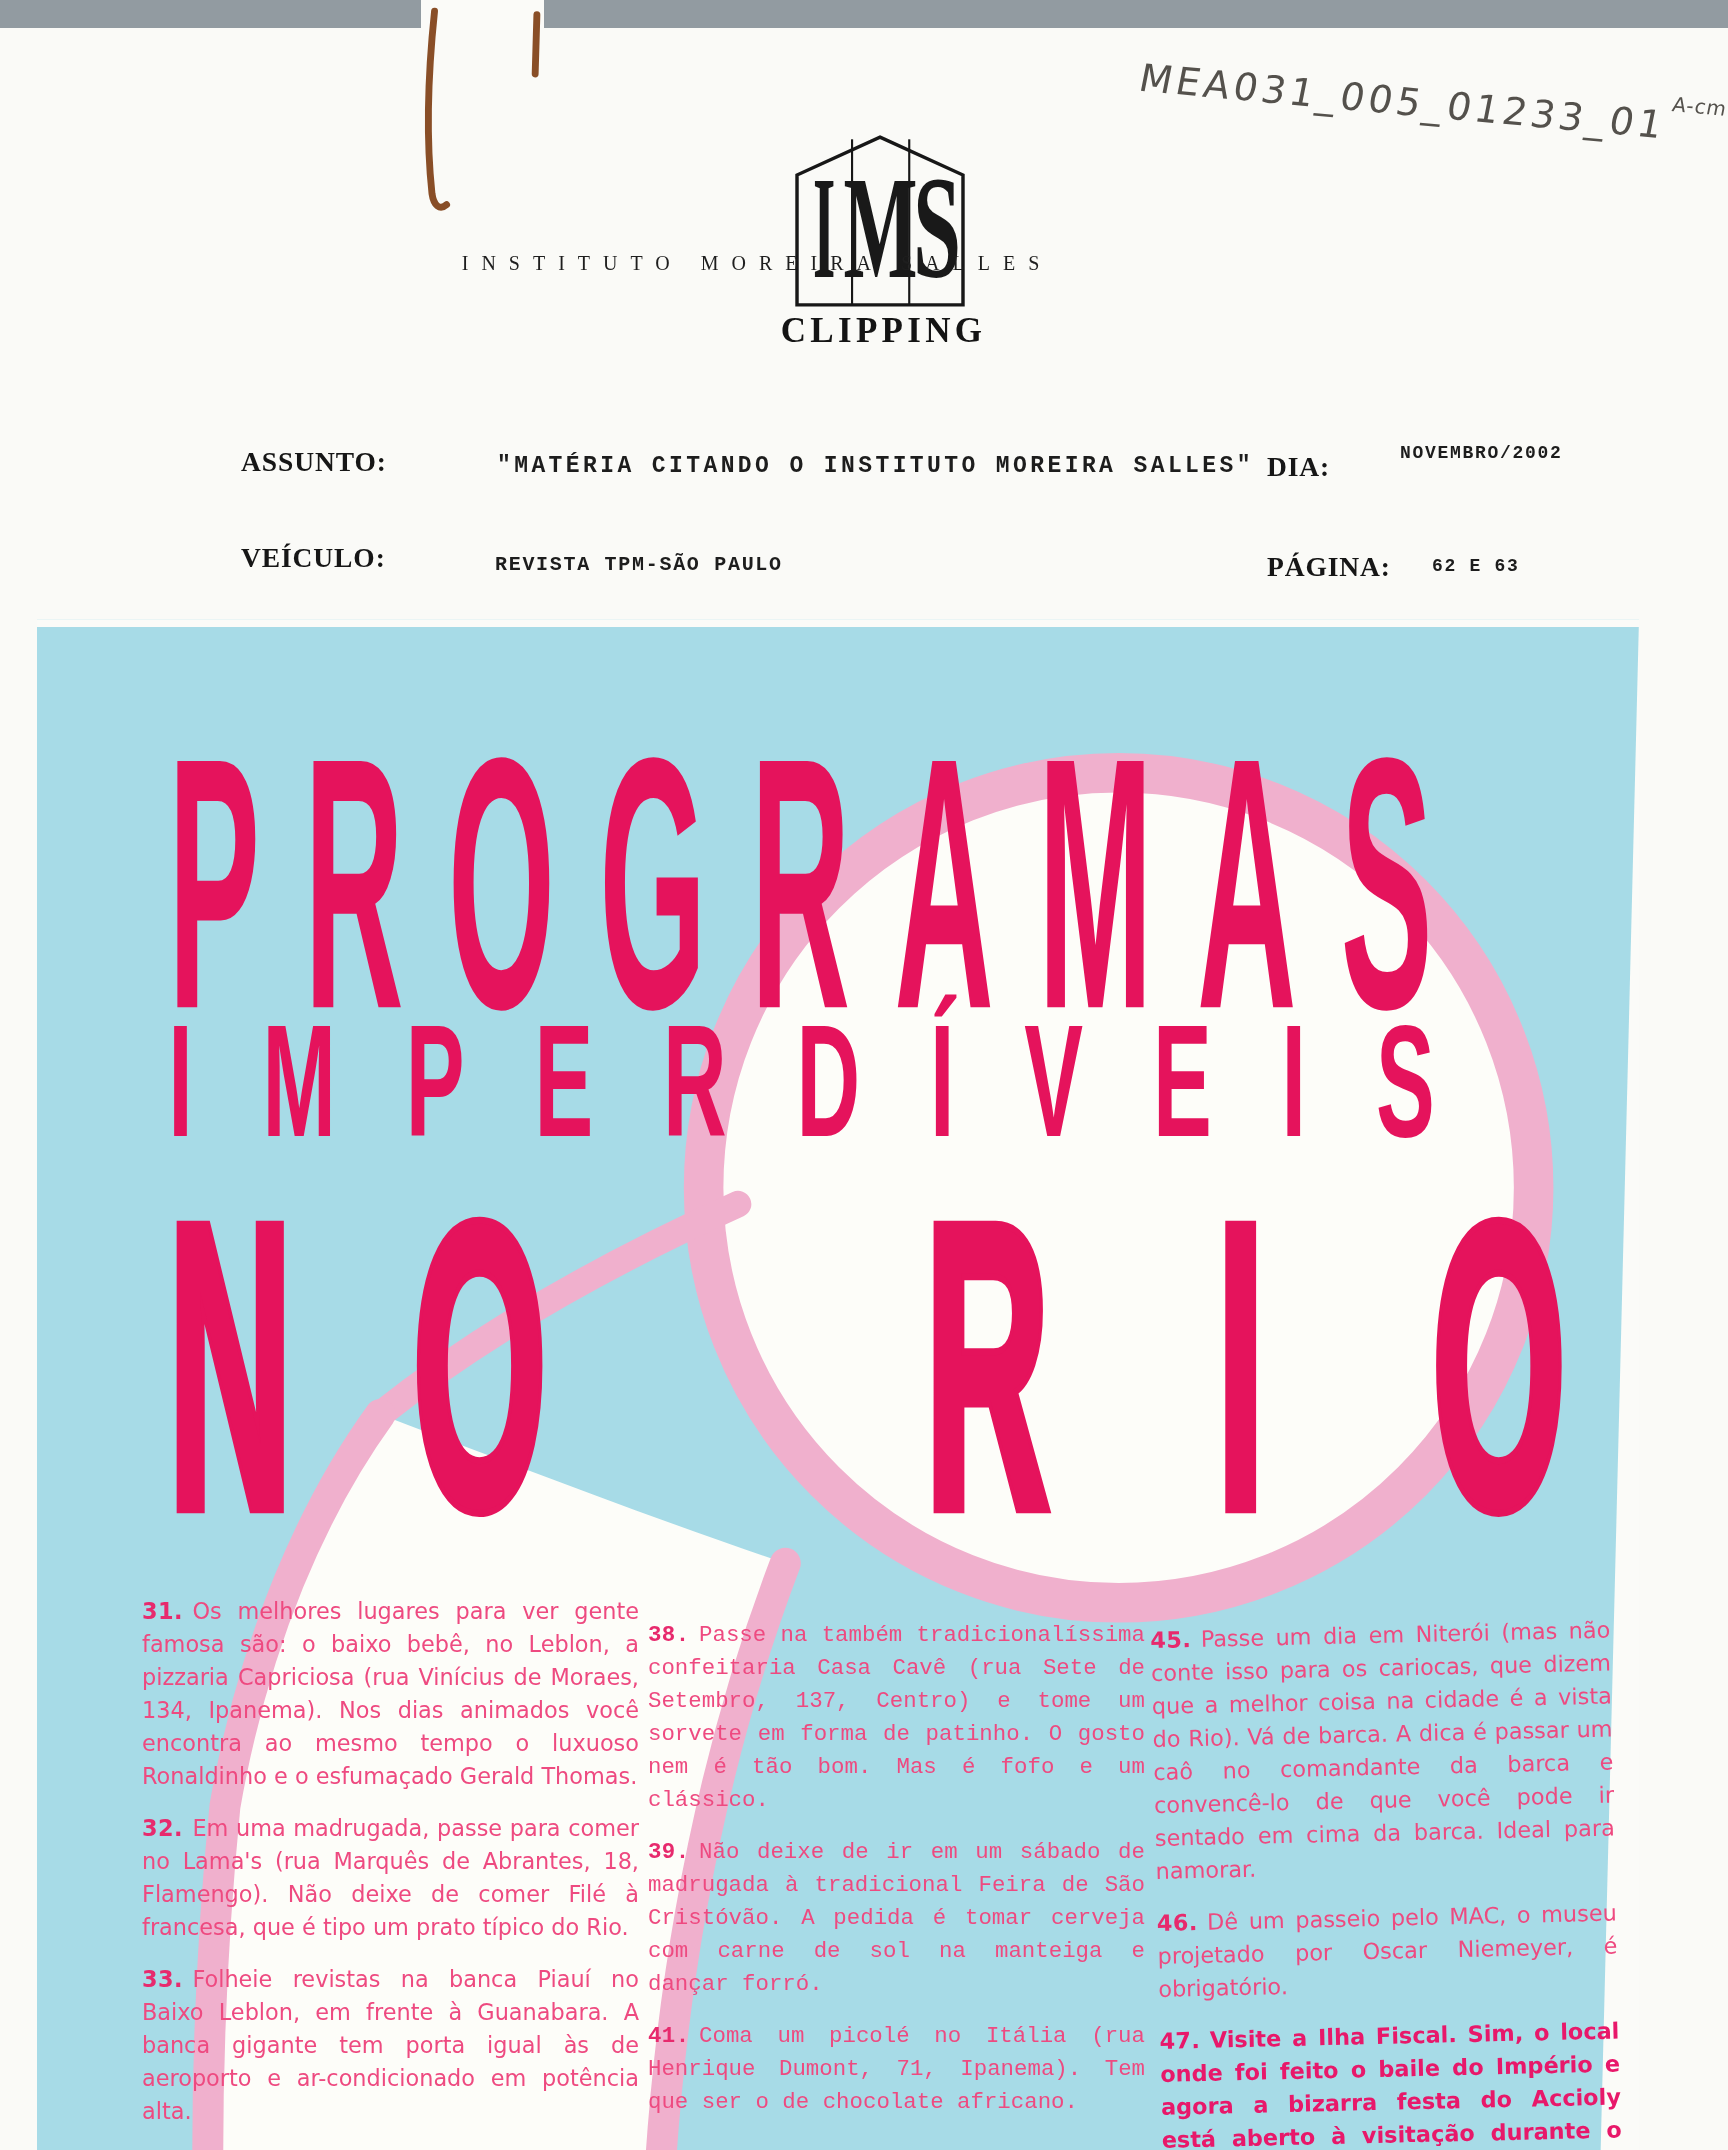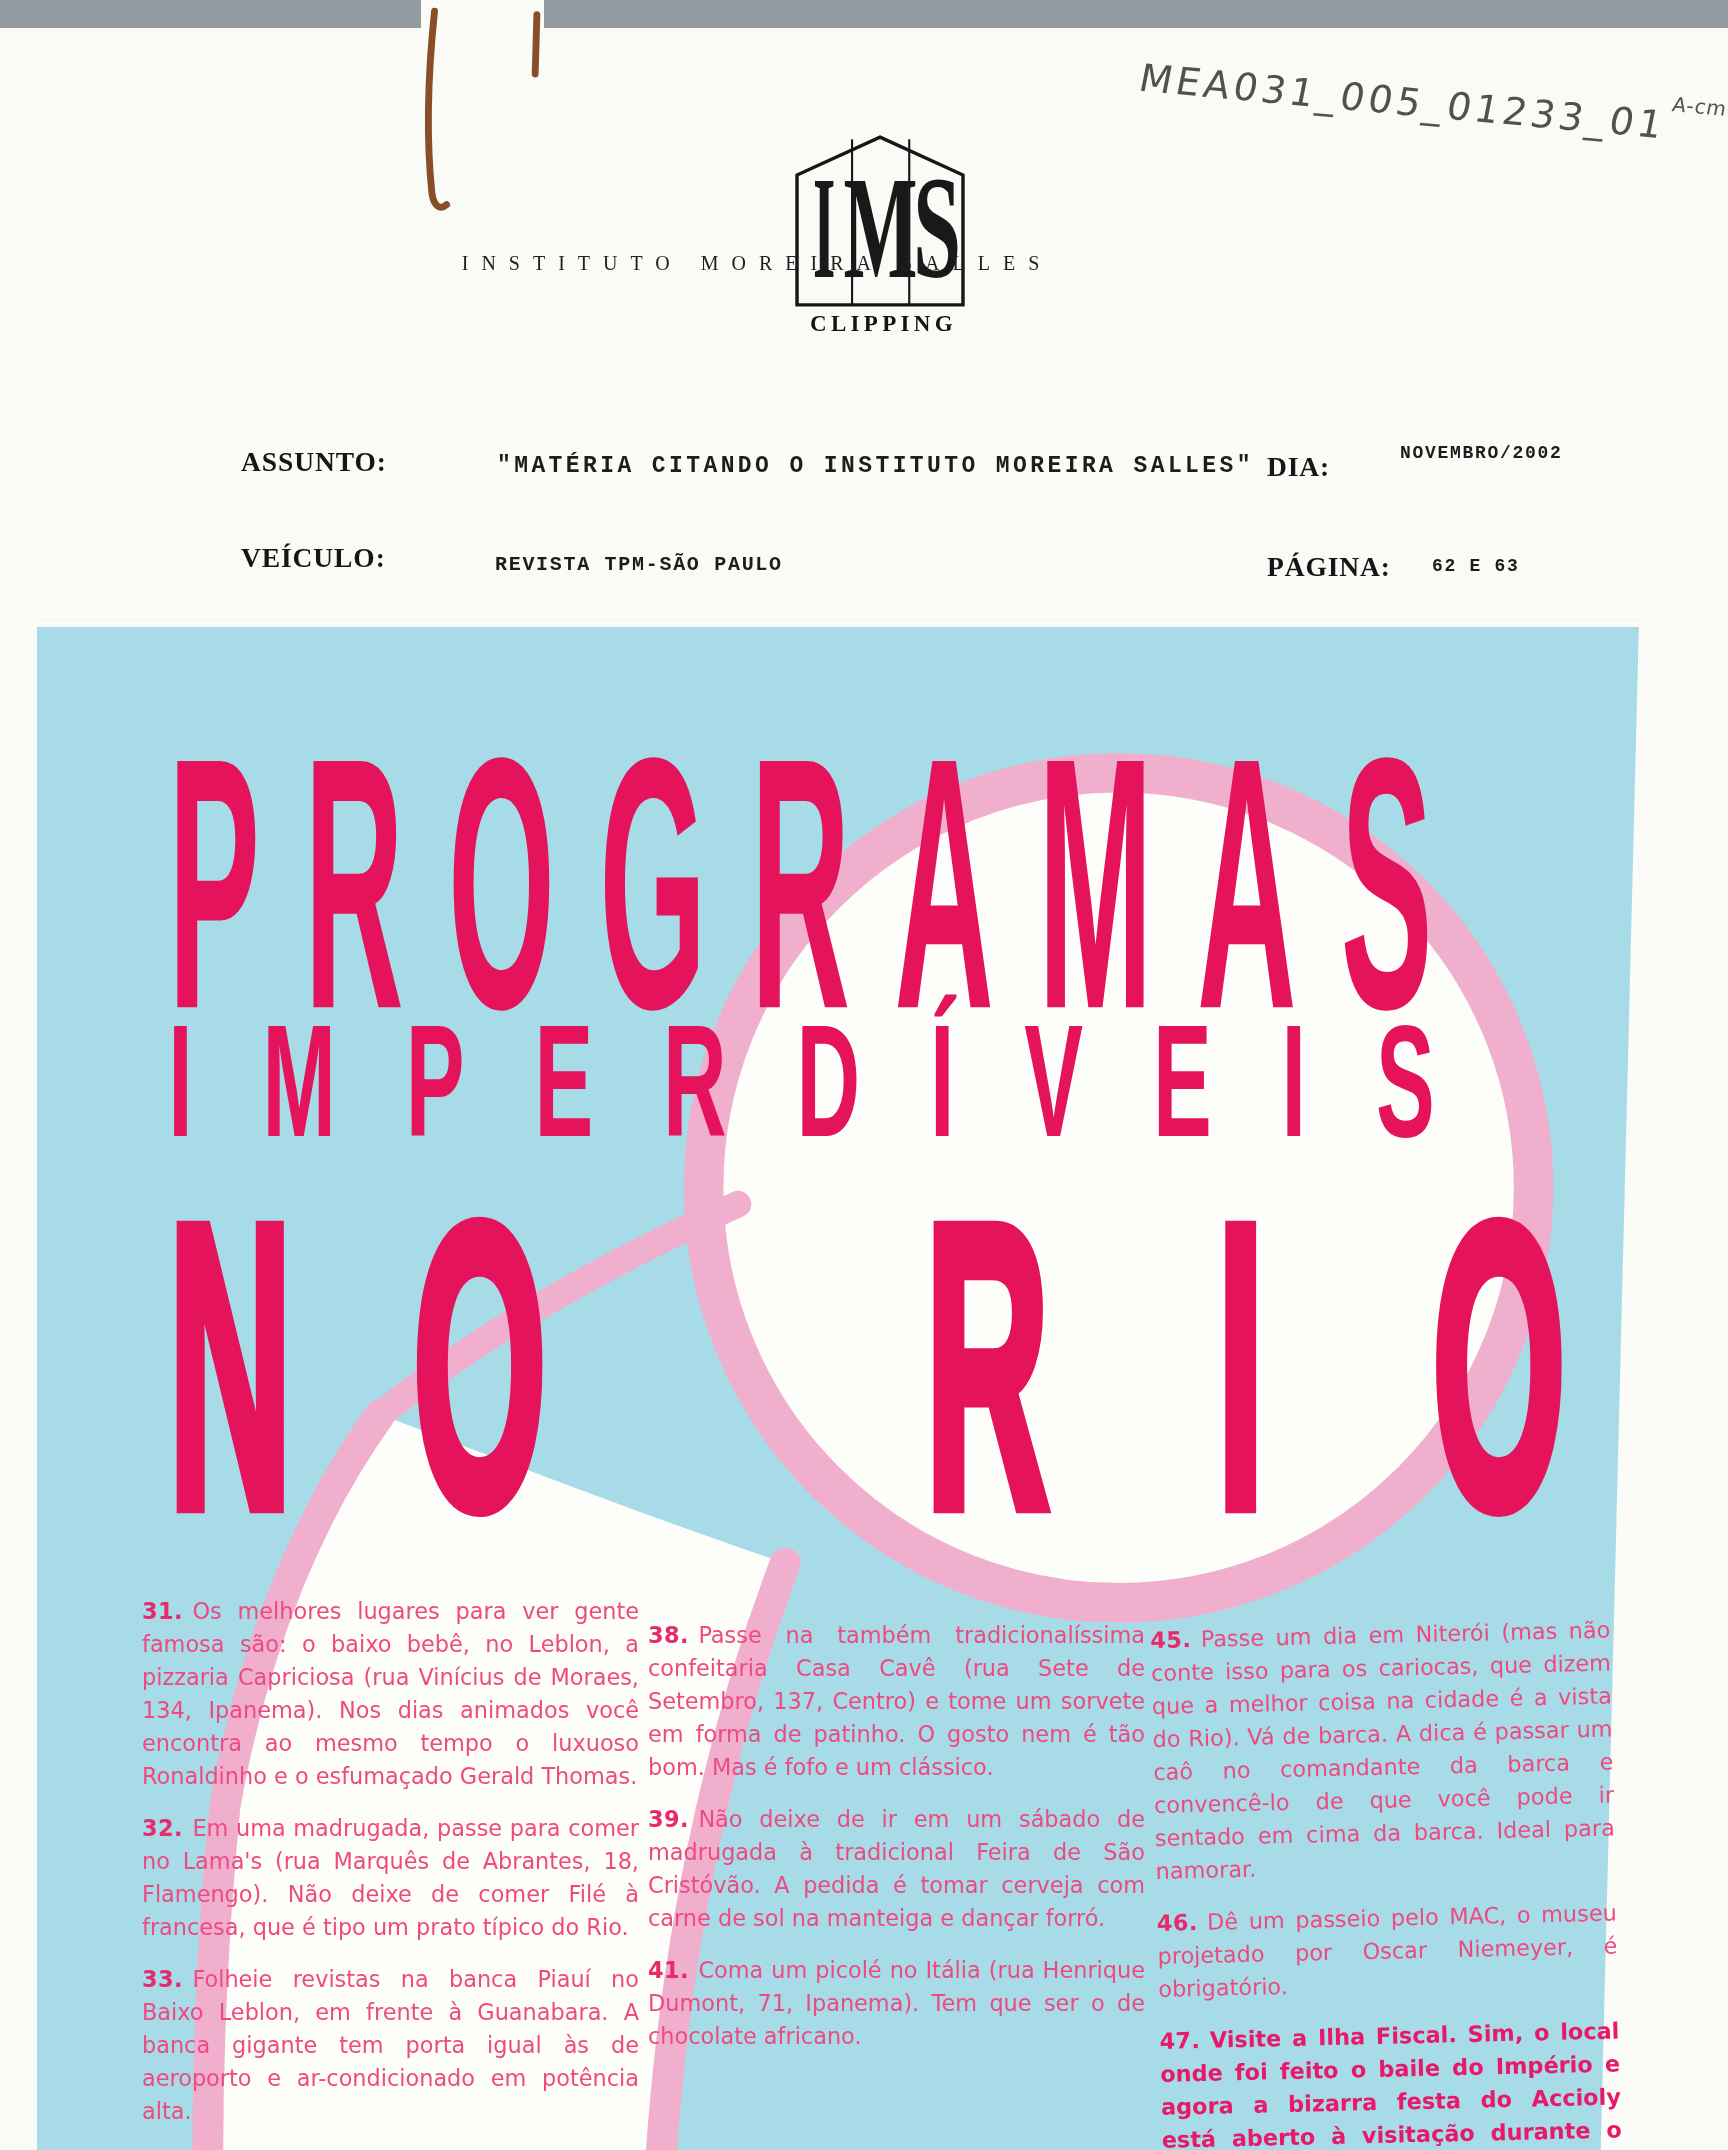--- a/index.html
+++ b/index.html
@@ -25,21 +25,21 @@
   
   #ims-logo{left:794px;top:134px;width:172px;height:174px;}
   #org-name{
     left:0;top:252px;width:1484px;padding-left:30px;box-sizing:border-box;
     text-align:center;font-family:"Liberation Serif",serif;
     font-size:20px;letter-spacing:13px;color:#1e1e1e;font-weight:400;
   }
   #clipping-title{
     left:0;top:311px;width:1728px;padding-left:39px;box-sizing:border-box;
     text-align:center;font-family:"Liberation Serif",serif;
-    font-size:23px;letter-spacing:4.3px;color:#141414;font-weight:700;
+    font-size:35px;letter-spacing:4.3px;color:#141414;font-weight:700;
   }
 
   
   .field-label{
     font-family:"Liberation Serif",serif;font-weight:700;color:#161616;
     font-size:27.5px;letter-spacing:0.9px;white-space:nowrap;
   }
   .field-value{
     font-family:"Liberation Mono","DejaVu Sans Mono",monospace;font-weight:700;
     color:#1d1d1d;white-space:nowrap;
@@ -56,21 +56,21 @@
   
   #clip{left:37px;top:619px;width:1602px;height:2227px;}
   #clip-art{position:absolute;left:0;top:0;}
 
   .col{
     position:absolute;
     font-size:22.4px;line-height:33px;color:#ee4a80;
     text-align:justify;hyphens:auto;
   }
   #col-1{left:105px;top:976px;width:497px;}
-  #col-2{left:611px;top:1000px;width:497px;}
+  #col-2{left:611px;top:1000px;width:497px;font-family:Liberation Mono, monospace;}
   #col-3{left:1113px;top:1005px;width:460px;transform:rotate(-1.3deg);transform-origin:left top;}
   .col p{margin:0 0 19px 0;}
   .col p:last-child{margin-bottom:0;}
   .num{font-weight:700;color:#e72a6d;margin-right:9.5px;letter-spacing:0.4px;}
   .bold-item{font-weight:700;color:#e8186a;}
   .bold-item .num{color:#e8186a;}
 </style>
 </head>
 <body>
 

